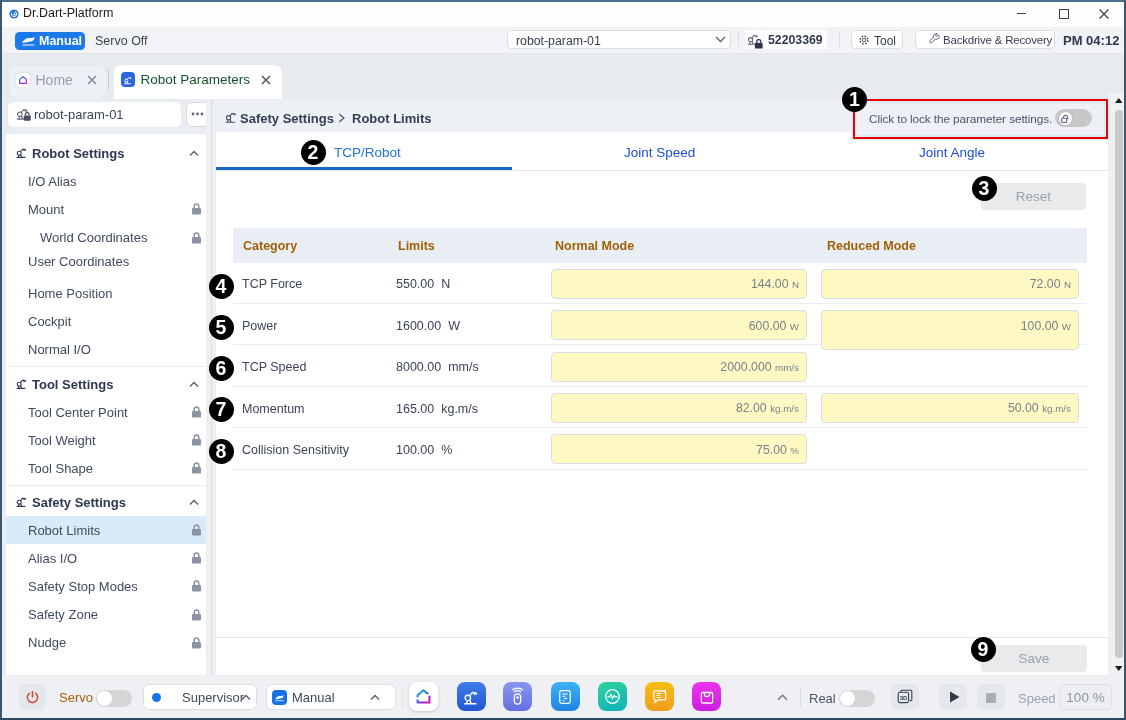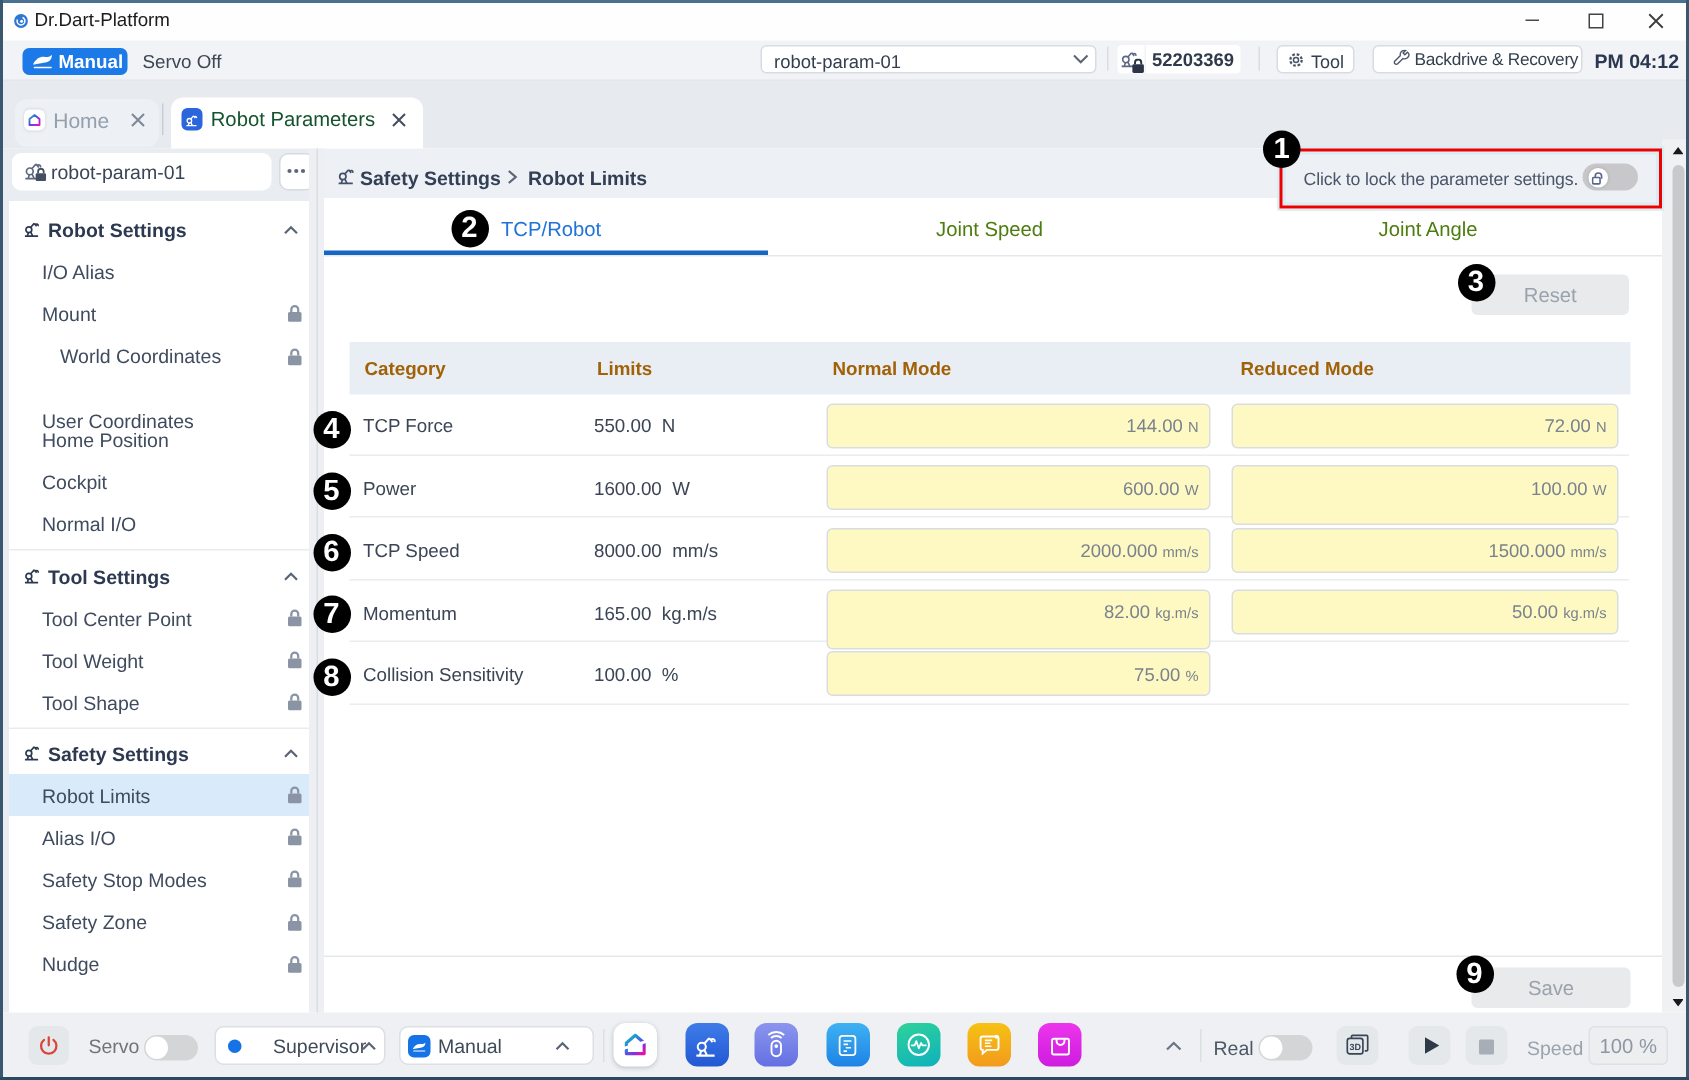--- a/index.html
+++ b/index.html
@@ -49,21 +49,21 @@
 .sb-h{font-size:13px;font-weight:700;color:#2c3950;}
 .sb-i{font-size:13px;color:#3f4b5e;}
 .sel{left:6px;width:205px;height:28px;background:#d9eafb;}
 .sb-div{left:6px;width:205px;height:1px;background:#e8ebef;}
 
 #content{left:216px;top:99px;width:892px;height:576px;background:#fff;}
 #crumb{left:216px;top:99px;width:892px;height:33px;background:#edf0f5;}
 #crumb-t1{left:240px;top:110.5px;font-size:13px;font-weight:600;color:#323f55;}
 #crumb-t2{left:352px;top:110.5px;font-size:13px;font-weight:600;color:#323f55;}
 #lock-t{left:869px;top:111.5px;font-size:11.8px;letter-spacing:-0.1px;color:#4a5568;}
-.ptab{font-size:13.5px;color:#4d7c0f;}
+.ptab{font-size:13.5px;color:#1d4ed8;}
 #ptab1{left:334px;top:145px;color:#2173d8;}
 #ptab2{left:624px;top:145px;}
 #ptab3{left:919px;top:145px;}
 #underline{left:216px;top:166.5px;width:296px;height:3px;background:#1766c4;}
 #tabline{left:216px;top:169.5px;width:892px;height:1px;background:#e4e7eb;}
 .gbtn{background:#e9eaec;border-radius:4px;text-align:center;font-size:13.5px;color:#9aa2ae;line-height:27px;}
 #reset{left:981px;top:183px;width:105px;height:27px;}
 #save{left:981px;top:645px;width:106px;height:26.5px;}
 #thead{left:233px;top:228px;width:854px;height:35px;background:#e9edf4;}
 .th{font-size:12.5px;font-weight:700;color:#a16207;top:239px;}
@@ -74,21 +74,21 @@
 .iv{position:absolute;right:7px;top:7.5px;font-size:12.3px;color:#7a828e;}
 .iu{font-size:9.8px;}
 #footline{left:216px;top:636.5px;width:892px;height:1px;background:#e4e7eb;}
 
 #vtrack{left:1108px;top:93px;width:16px;height:582px;background:#f0f1f3;}
 #vthumb{left:1114.5px;top:110px;width:8.5px;height:548px;background:#c7c9cb;border-radius:4.5px;}
 
 #bottombar{left:2px;top:675px;width:1122px;height:42.5px;background:#eef0f3;}
 .bbtn{background:#e5e8eb;border-radius:6px;}
 #pwr{left:19px;top:684px;width:27px;height:26px;}
-#servo-t{left:59px;top:690px;font-size:13px;color:#737373;}
+#servo-t{left:59px;top:690px;font-size:13px;color:#a16207;}
 .tgl{width:36px;height:17px;background:#d4d5d7;border-radius:9px;}
 .knob{position:absolute;left:1px;top:1px;width:15px;height:15px;border-radius:50%;background:#fff;}
 #tgl1{left:95.5px;top:689.5px;}
 .drop{background:#fff;border:1px solid #dcdfe4;border-radius:6px;box-sizing:border-box;}
 #drop1{left:143px;top:684px;width:114px;height:26px;}
 #dot1{left:152px;top:692.5px;width:9px;height:9px;border-radius:50%;background:#1673e6;}
 #drop1-t{left:167px;top:690px;font-size:13px;color:#3f4a59;margin-left:15px;}
 #drop2{left:266px;top:684px;width:130px;height:26px;}
 #drop2-ic{left:272px;top:689.5px;width:15px;height:15px;border-radius:4px;background:#1673e6;}
 #drop2-t{left:292px;top:690px;font-size:13px;color:#3f4a59;}
@@ -235,21 +235,21 @@
         <path d="M8.5 8.5 L12 4.5 M12 4.5 L14.5 7.5 M13 6 C15 4.5 16.5 5.5 16 7.5 M2.5 17.5 L16 17.5 M6 14 L5 17.5 M8.5 13.5 L10.5 17.5"></path>
       </g>
     </svg>
   <div class="abs sb-h" style="left:32px;top:146px">Robot Settings</div>
   <svg class="abs" style="left:189px;top:149.5px" width="10" height="7" viewBox="0 0 10 7">
       <path d="M1 5.5 L5 1.5 L9 5.5" fill="none" stroke="#5a6675" stroke-width="1.5"></path>
     </svg>
   <div class="abs sb-i" style="left:28px;top:173.5px">I/O Alias</div>
   <div class="abs sb-i" style="left:28px;top:201.5px">Mount</div>
   <div class="abs sb-i" style="left:40px;top:230px">World Coordinates</div>
-  <div class="abs sb-i" style="left:28px;top:273px">User Coordinates</div>
+  <div class="abs sb-i" style="left:28px;top:254px">User Coordinates</div>
   <div class="abs sb-i" style="left:28px;top:285.5px">Home Position</div>
   <div class="abs sb-i" style="left:28px;top:314px">Cockpit</div>
   <div class="abs sb-i" style="left:28px;top:342px">Normal I/O</div>
   <svg class="abs" style="left:15px;top:377px" width="13" height="13" viewBox="0 0 20 20">
       <g fill="none" stroke="#2c3950" stroke-width="1.7">
         <circle cx="6.5" cy="11" r="3"></circle>
         <path d="M8.5 8.5 L12 4.5 M12 4.5 L14.5 7.5 M13 6 C15 4.5 16.5 5.5 16 7.5 M2.5 17.5 L16 17.5 M6 14 L5 17.5 M8.5 13.5 L10.5 17.5"></path>
       </g>
     </svg>
   <div class="abs sb-h" style="left:32px;top:377px">Tool Settings</div>
@@ -368,24 +368,21 @@
     </div>
   <div class="abs inp" style="left:551px;top:310.1px;width:256px;height:30px">
       <span class="iv">600.00 <span class="iu">W</span></span>
     </div>
   <div class="abs inp" style="left:821px;top:310.1px;width:258px;height:40px">
       <span class="iv">100.00 <span class="iu">W</span></span>
     </div>
   <div class="abs inp" style="left:551px;top:351.5px;width:256px;height:30px">
       <span class="iv">2000.000 <span class="iu">mm/s</span></span>
     </div>
-  <div class="abs inp" style="left:821px;top:351.5px;width:258px;height:30px">
-      <span class="iv">1500.000 <span class="iu">mm/s</span></span>
-    </div>
-  <div class="abs inp" style="left:551px;top:392.9px;width:256px;height:40px">
+  <div class="abs inp" style="left:551px;top:392.9px;width:256px;height:30px">
       <span class="iv">82.00 <span class="iu">kg.m/s</span></span>
     </div>
   <div class="abs inp" style="left:821px;top:392.9px;width:258px;height:30px">
       <span class="iv">50.00 <span class="iu">kg.m/s</span></span>
     </div>
   <div class="abs inp" style="left:551px;top:434.3px;width:256px;height:30px">
       <span class="iv">75.00 <span class="iu">%</span></span>
     </div>
   <div class="abs" id="footline"></div>
   <div class="abs gbtn" id="save">Save</div>

